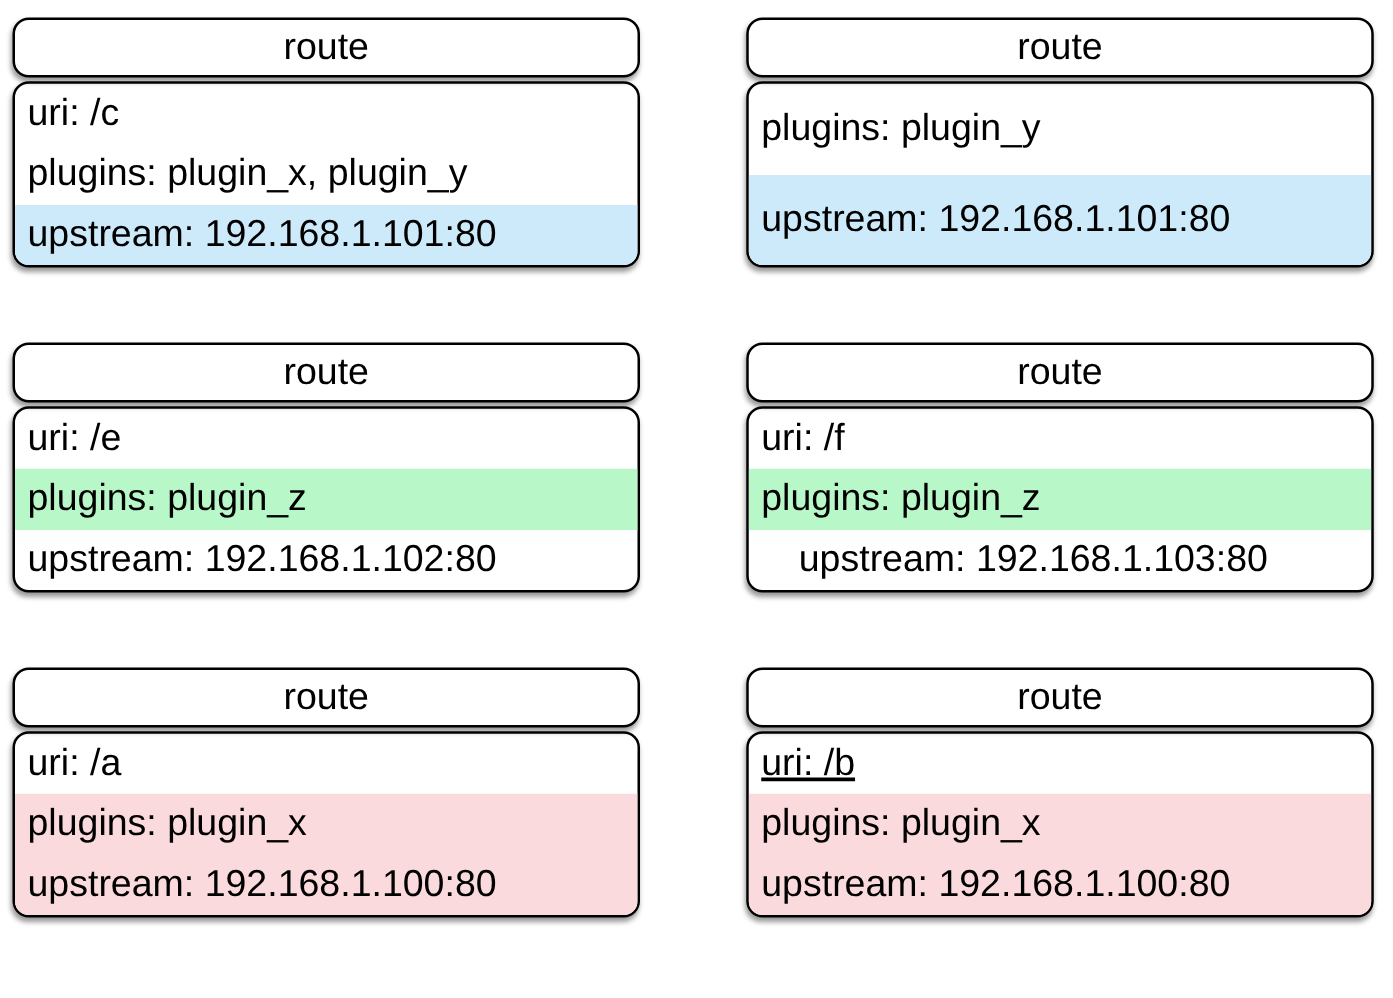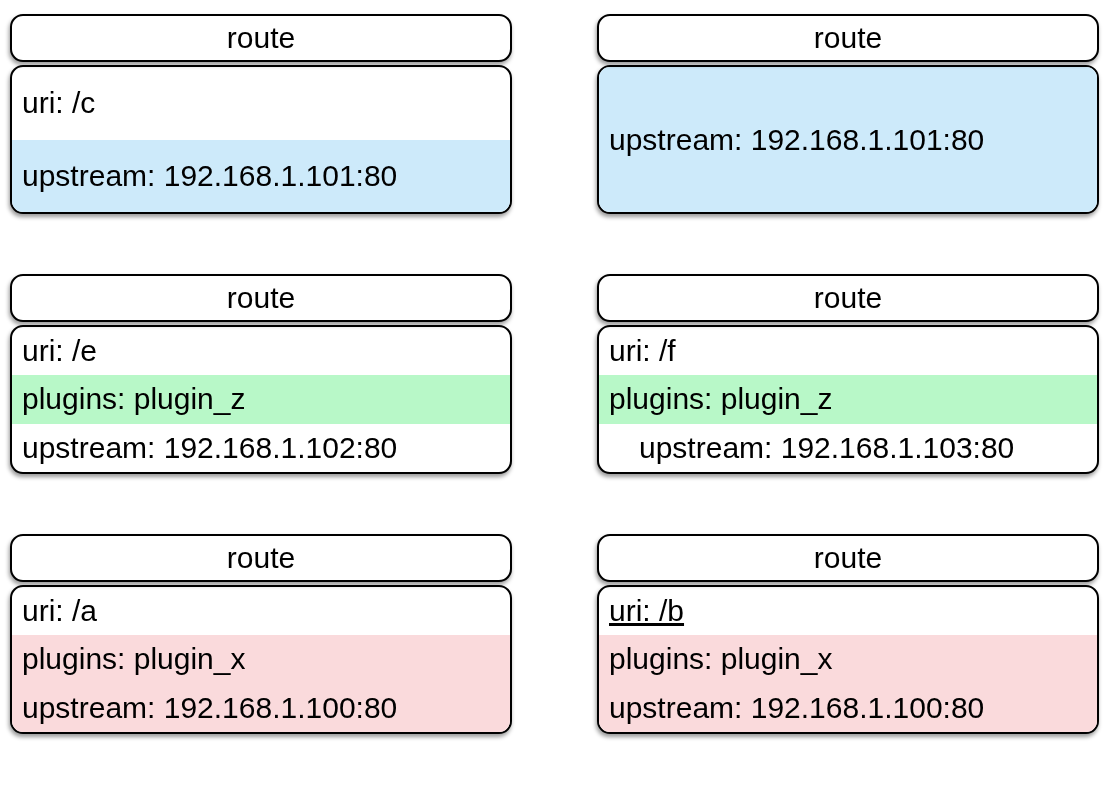--- a/index.html
+++ b/index.html
@@ -65,29 +65,31 @@
 </head>
 <body>
 
 <div class="diagram">
   <div class="card">
     <div class="card-header">
       <span class="card-title">route</span>
     </div>
     <div class="card-body">
         <div class="line" style="background: transparent;">uri: /c</div>
+        <div class="line" style="background: transparent;">plugins: plugin_x, plugin_y</div>
         <div class="line" style="background: rgb(205, 234, 250);">upstream: 192.168.1.101:80</div>
       </div>
   </div>
 
   <div class="card">
     <div class="card-header">
       <span class="card-title">route</span>
     </div>
     <div class="card-body">
+        <div class="line" style="background: transparent;">plugins: plugin_y</div>
         <div class="line" style="background: rgb(205, 234, 250);">upstream: 192.168.1.101:80</div>
       </div>
   </div>
 
   <div class="card">
     <div class="card-header">
       <span class="card-title">route</span>
     </div>
     <div class="card-body">
         <div class="line" style="background: transparent;">uri: /e</div>

